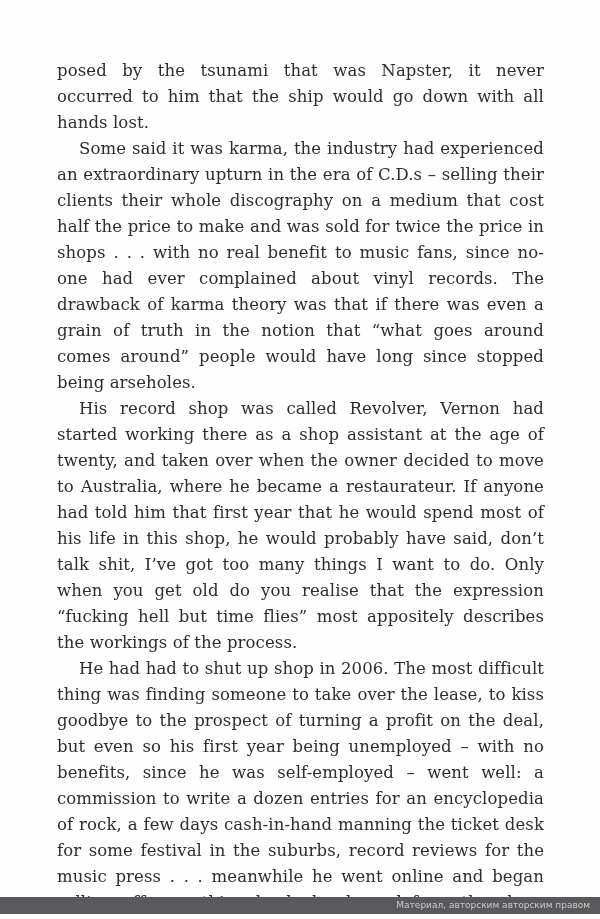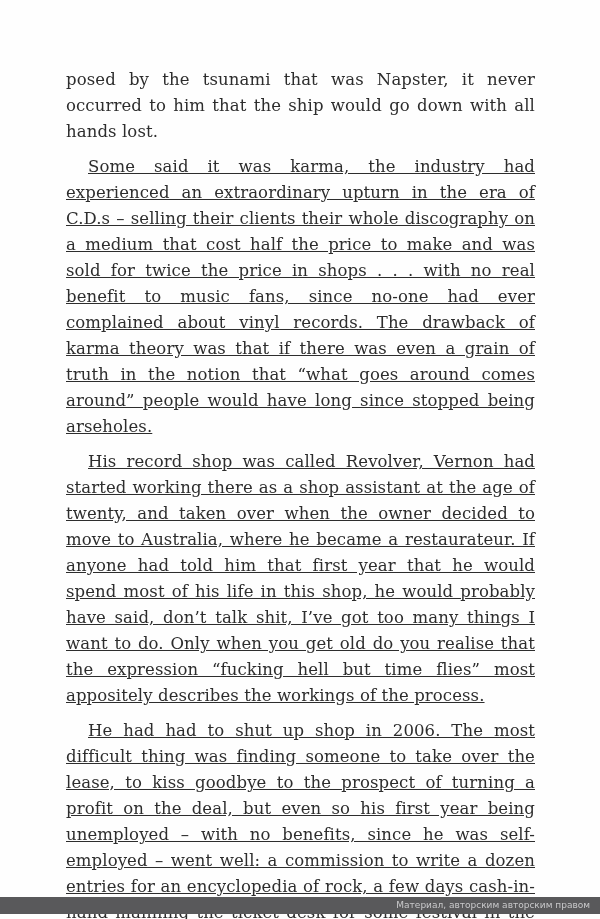--- a/index.html
+++ b/index.html
@@ -20,26 +20,25 @@
     top: 58px;
     left: 57px;
     width: 487px;
     color: #2d2d2d;
     font-size: 16.5px;
     line-height: 26px;
     text-align: justify;
     letter-spacing: 0.1px;
   }
   .text-column p {
-    margin: 9px;
+    margin: 0;
     padding: 0;
   }
   .text-column p.indent {
     text-indent: 22px;
-    text-decoration: underline;
   }
   .watermark-bar {
     position: absolute;
     left: 0;
     right: 0;
     bottom: 5px;
     height: 17px;
     background: #59595b;
     color: #c9c9cb;
     font-family: "DejaVu Sans", "Liberation Sans", sans-serif;

